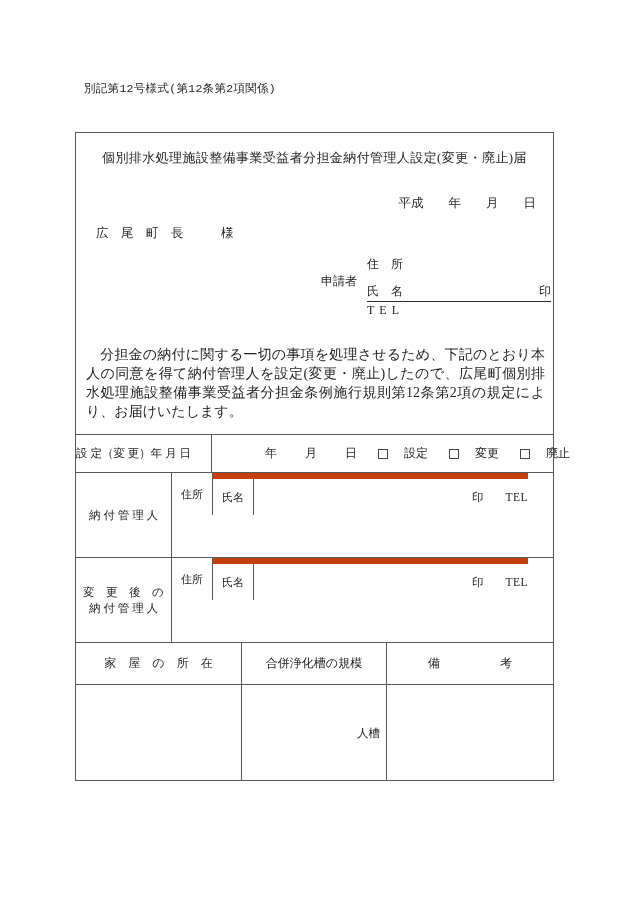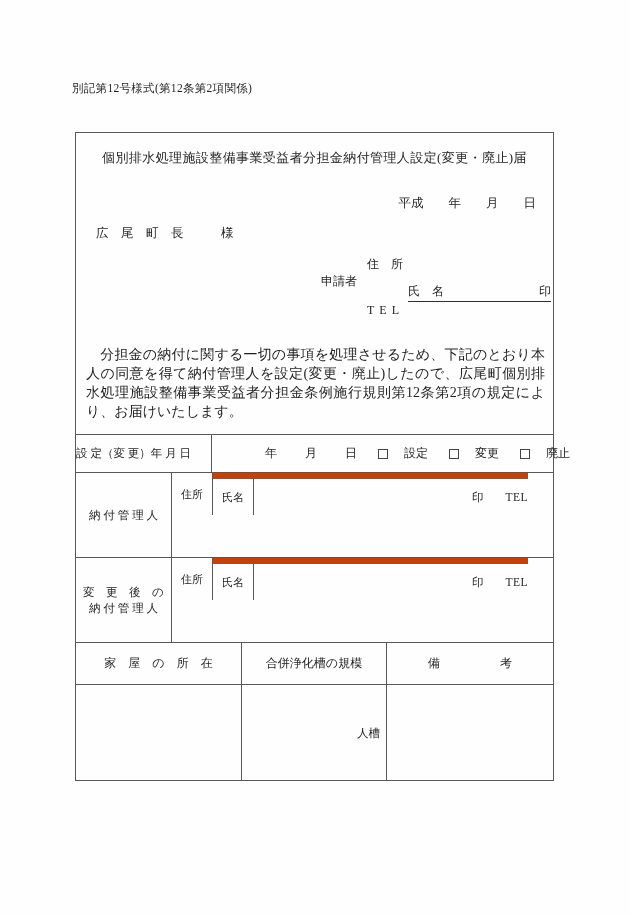--- a/index.html
+++ b/index.html
@@ -6,22 +6,22 @@
   html,body { width:630px; height:916px; background:#ffffff; }
   body {
     font-family:"Liberation Serif","DejaVu Serif",serif;
     color:#1f1f1f;
     position:relative;
     -webkit-font-smoothing:antialiased;
   }
   .page { position:absolute; inset:0; background:#fefefe; }
 
   .form-number {
-    position:absolute; left:72px; top:81px;
-    font-size:11.5px; letter-spacing:0.3px;
+    position:absolute; left:84px; top:81px;
+    font-size:11.5px; letter-spacing:0.3px;font-family:Liberation Mono, monospace;
   }
 
   .sheet {
     position:absolute; left:75px; top:132px;
     width:479px; height:649px;
     border:1px solid #585858;
     background:#fefefe;
   }
 
   .title {
@@ -42,21 +42,21 @@
   .applicant {
     position:absolute; top:123px; left:245px; width:230px;
     font-size:12px; display:flex;
   }
   .applicant-label { width:46px; padding-top:17px; }
   .applicant-fields { flex:1; }
   .row-address { height:17px; display:flex; align-items:flex-end; }
   .row-gap { height:12px; }
   .row-name {
     height:17px; display:flex; align-items:flex-end;
-    border-bottom:1px solid #2e2e2e; padding-bottom:1px;margin-left:41px;
+    border-bottom:1px solid #2e2e2e; padding-bottom:1px;
   }
   .row-name .spacer { flex:1; }
   .row-tel { height:16px; display:flex; align-items:flex-end; }
   .tel-spaced { letter-spacing:5px; }
 
   .body-text {
     position:absolute; top:212px; left:10px; width:459px;
     font-size:14px; line-height:19px; text-align:justify;
   }
 

